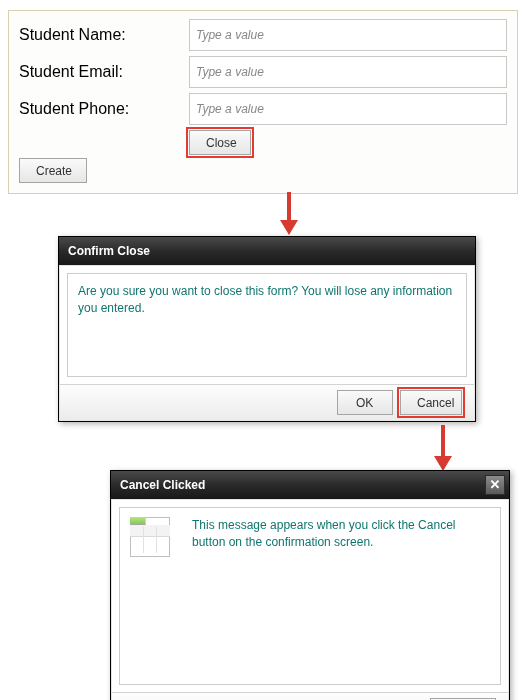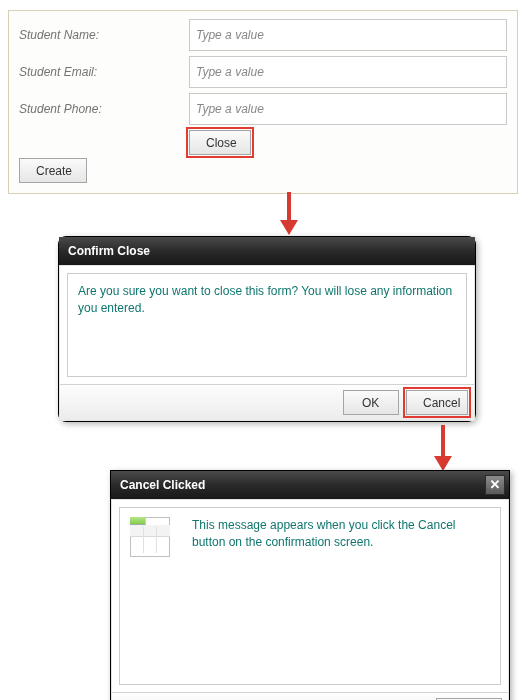--- a/index.html
+++ b/index.html
@@ -18,24 +18,23 @@
     background: #fdfdfc;
     padding: 8px 10px 10px;
     width: 510px;
   }
   .form-row {
     display: flex;
     align-items: center;
     margin-bottom: 5px;
   }
   .form-label {
-    color: #737373;
+    color: #000000;
     width: 170px;
-    font-size: 12px;
-    font-style: italic;
+    font-size: 16px;
   }
   .form-input {
     flex: 1;
     border: 1px solid #c9c9c9;
     padding: 15px 6px;
     font-style: italic;
     color: #888;
     font-family: inherit;
     font-size: 12px;
     height: 22px;
@@ -101,30 +100,29 @@
     font-size: 12px;
     line-height: 1.45;
   }
   .dialog-inner {
     border: 1px solid #e4e4e4;
     margin: 0;
   }
   .dialog-footer {
     background: linear-gradient(#fdfdfd,#ececec);
     text-align: right;
-    padding: 5px 6px;
+    padding: 5px 12px;
     border-top: 1px solid #d3d3d3;
   }
   .dialog-footer .btn { margin-left: 4px; }
 
   .confirm-dialog {
     width: 418px;
     margin-left: 50px;
     margin-top: 42px;
-    border-radius: 8px;
   }
   .confirm-dialog .dialog-body { height: 104px; }
 
   .result-dialog {
     width: 400px;
     margin-left: 102px;
     margin-top: 48px;
   }
   .result-dialog .dialog-body {
     height: 178px;

